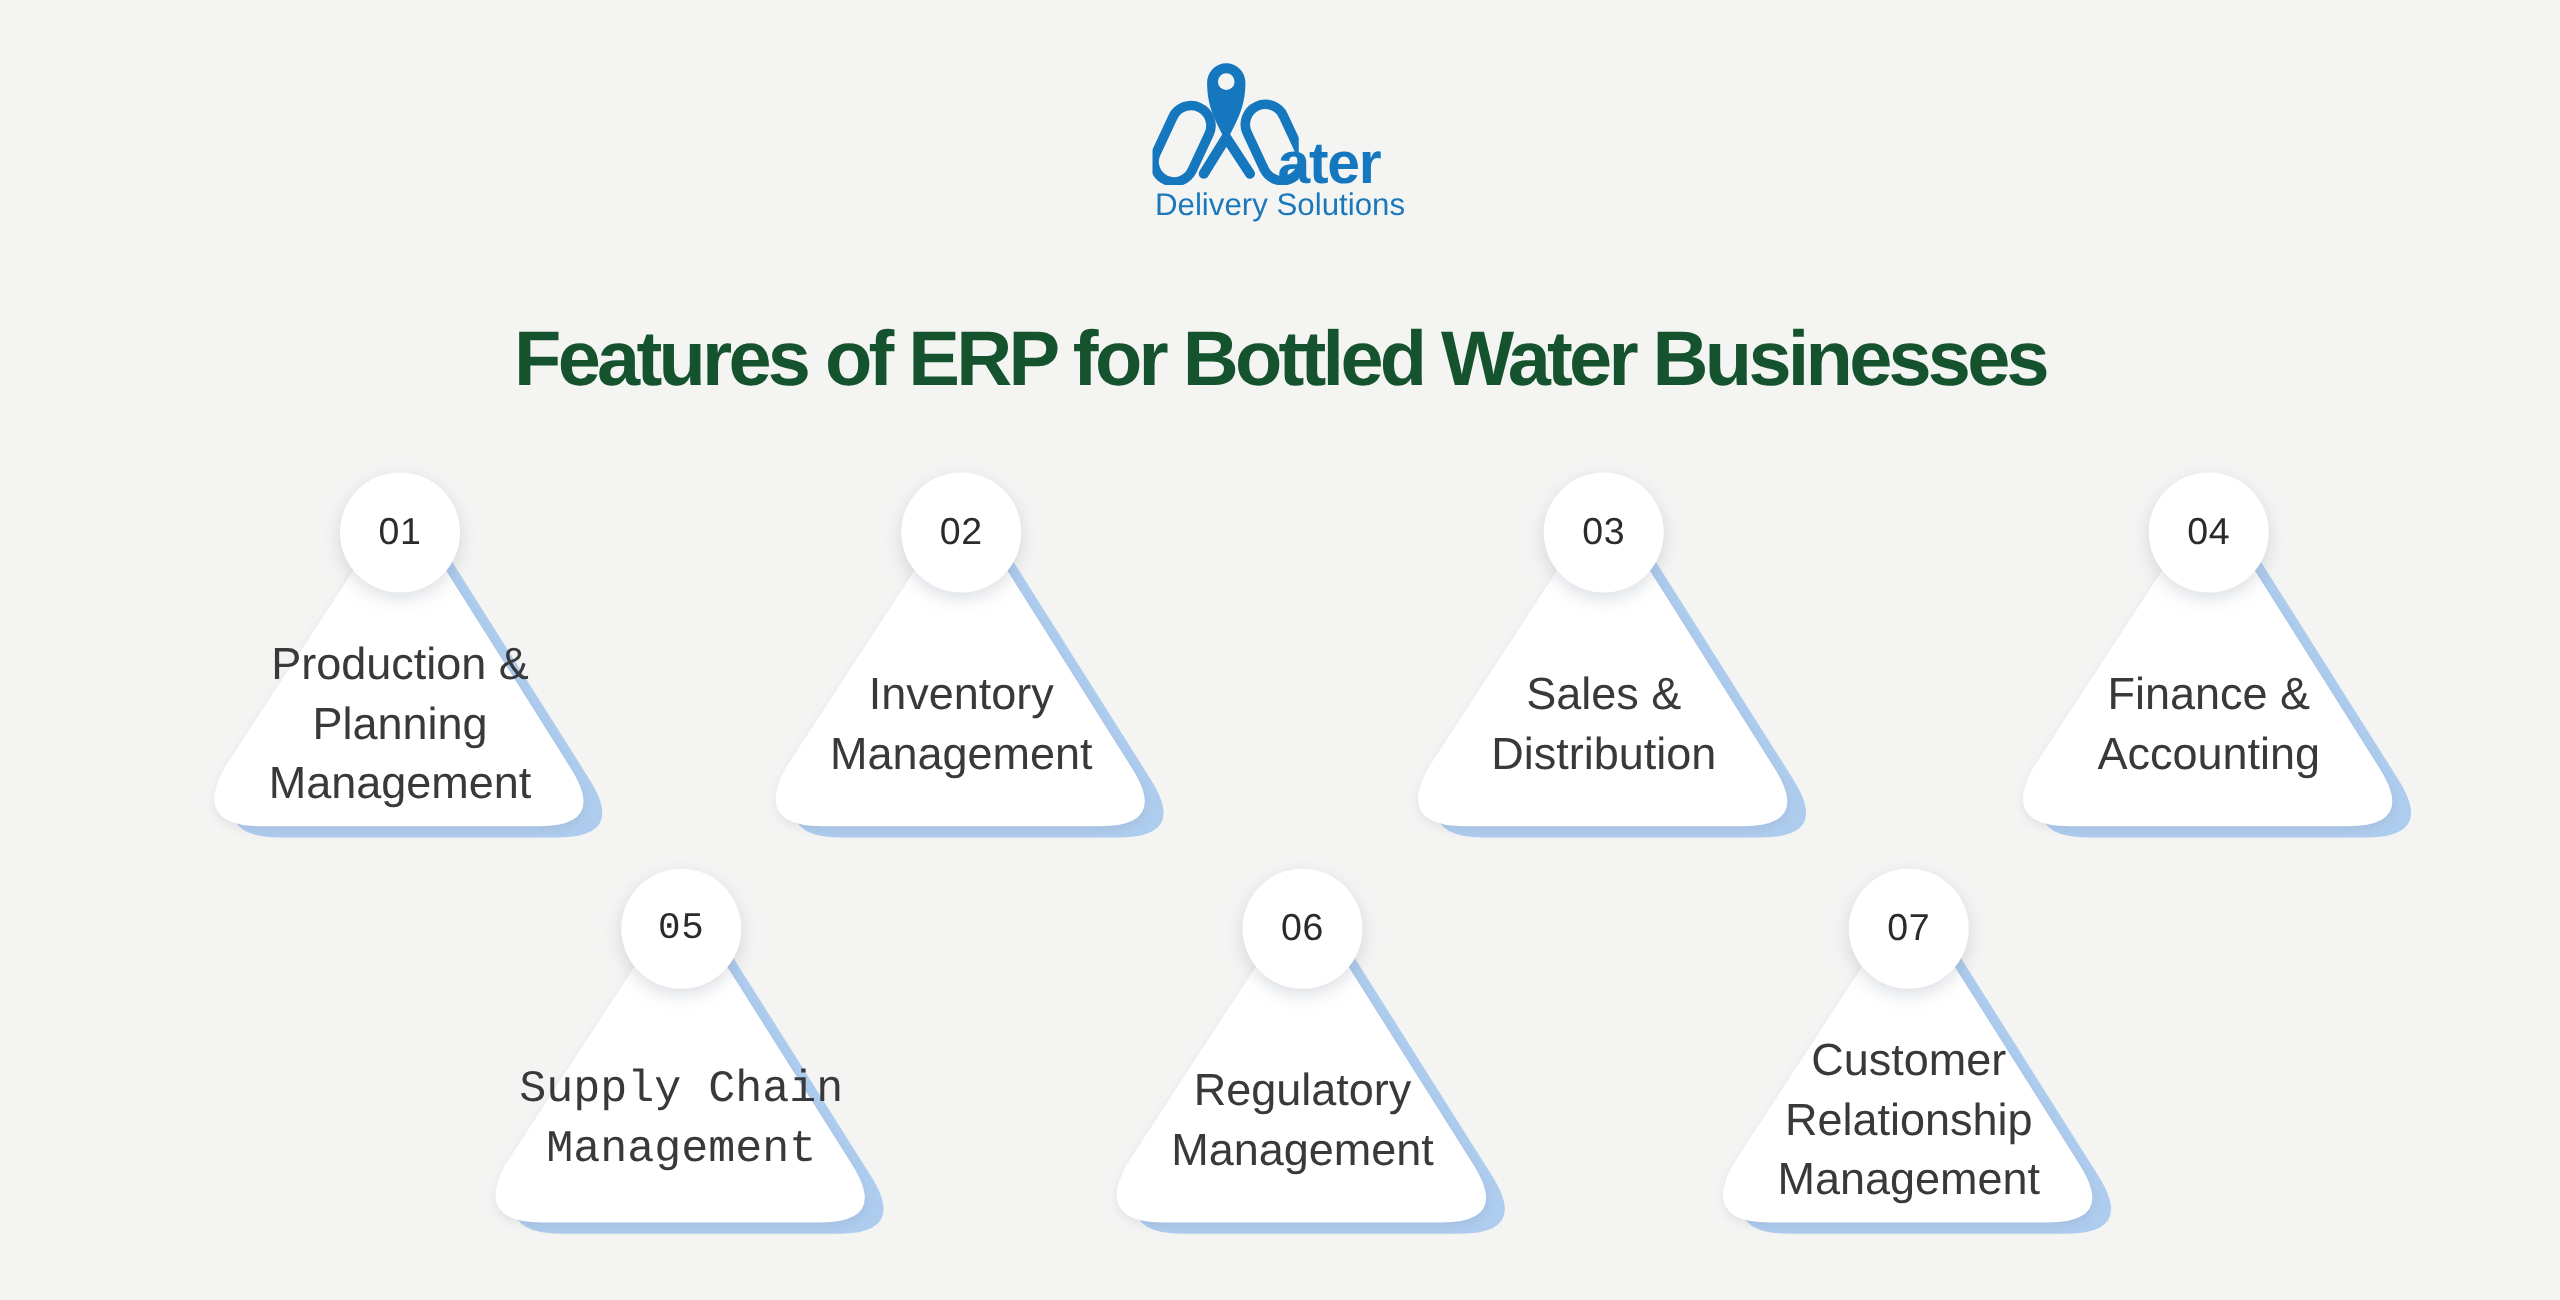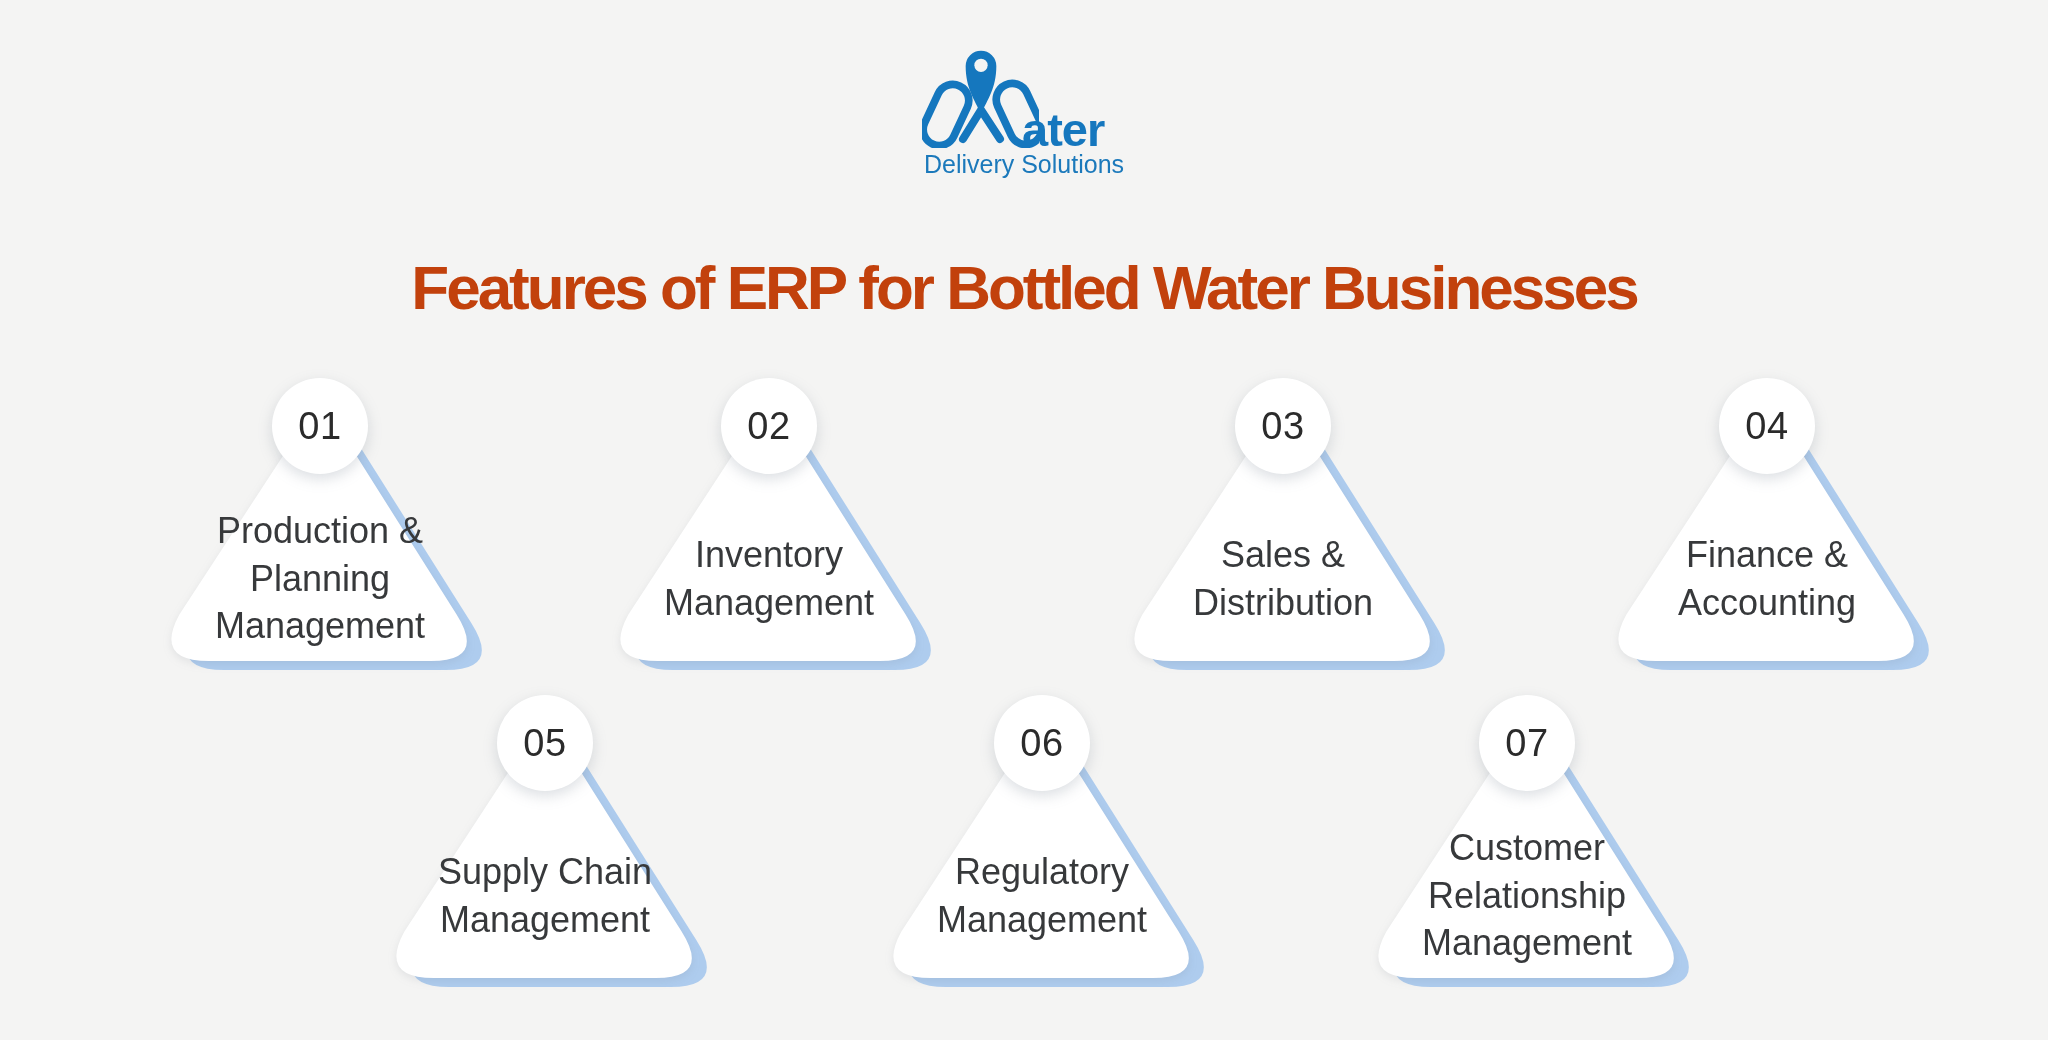--- a/index.html
+++ b/index.html
@@ -20,34 +20,34 @@
   .logo-tagline{
     position:absolute;left:0;top:116px;width:204px;
     text-align:center;font-size:25px;font-weight:400;color:#1b79bb;
   }
 
   
   .page-title{
     position:absolute;left:0;top:210px;width:2048px;
     text-align:center;
     font-size:62px;font-weight:bold;letter-spacing:-3px;
-    color:#c2410c;
+    color:#14532d;
   }
 
   
   .card{position:absolute;width:340px;height:300px;}
   .card svg{position:absolute;left:0;top:0;width:340px;height:300px;overflow:visible;}
   .tri-shadow{fill:#aeccee;}
   .tri-main{fill:#ffffff;filter:drop-shadow(0 3px 4px rgba(100,110,125,0.13));}
   .num-circle{
     position:absolute;left:122px;top:2px;width:96px;height:96px;
     background:#ffffff;border-radius:50%;
     box-shadow:0 5px 14px rgba(130,140,155,0.28);
     display:flex;align-items:center;justify-content:center;
-    font-size:38px;font-weight:500;color:#2b2b2b;letter-spacing:0.5px;
+    font-size:30px;font-weight:500;color:#2b2b2b;letter-spacing:0.5px;
   }
   .card-label{
     position:absolute;left:35px;top:115px;width:270px;height:175px;
     display:flex;align-items:center;justify-content:center;
     text-align:center;
     font-size:36px;line-height:1.32;color:#37393b;
   }
 </style>
 </head>
 <body>
@@ -103,21 +103,21 @@
 
 <div class="card" style="left:1597px;top:376px;">
   <svg viewBox="0 0 340 300">
     <path class="tri-shadow" transform="translate(15,9)" d="M 191.3,55.8 L 306.6,238.5 Q 336,285 281,285 L 59,285 Q 4,285 29.4,238.5 L 148.7,55.8 Q 170,22 191.3,55.8 Z"></path>
     <path class="tri-main" d="M 191.3,55.8 L 306.6,238.5 Q 336,285 281,285 L 59,285 Q 4,285 29.4,238.5 L 148.7,55.8 Q 170,22 191.3,55.8 Z"></path>
   </svg>
   <div class="num-circle">04</div>
   <div class="card-label">Finance &amp; Accounting</div>
 </div>
 
-<div class="card" style="left:375px;top:693px;">
+<div class="card" style="left:375px;top:693px;font-family:Liberation Mono, monospace;">
   <svg viewBox="0 0 340 300">
     <path class="tri-shadow" transform="translate(15,9)" d="M 191.3,55.8 L 306.6,238.5 Q 336,285 281,285 L 59,285 Q 4,285 29.4,238.5 L 148.7,55.8 Q 170,22 191.3,55.8 Z"></path>
     <path class="tri-main" d="M 191.3,55.8 L 306.6,238.5 Q 336,285 281,285 L 59,285 Q 4,285 29.4,238.5 L 148.7,55.8 Q 170,22 191.3,55.8 Z"></path>
   </svg>
   <div class="num-circle">05</div>
   <div class="card-label">Supply Chain Management</div>
 </div>
 
 <div class="card" style="left:872px;top:693px;">
   <svg viewBox="0 0 340 300">

